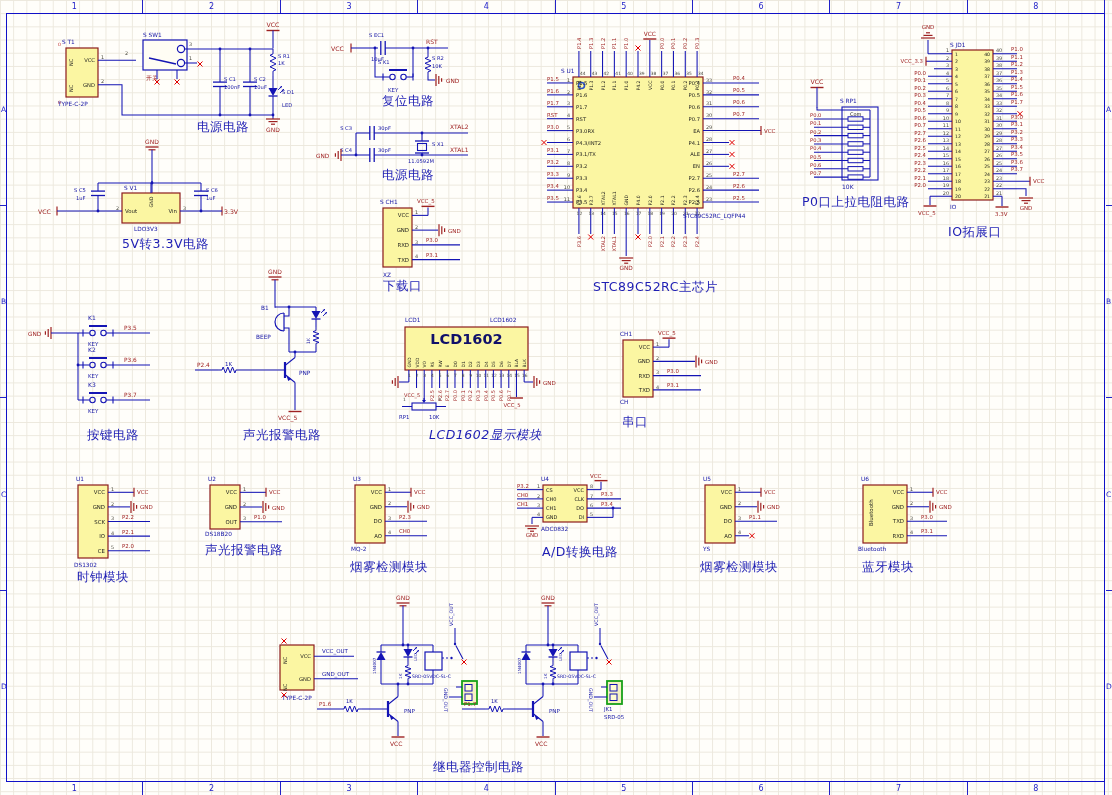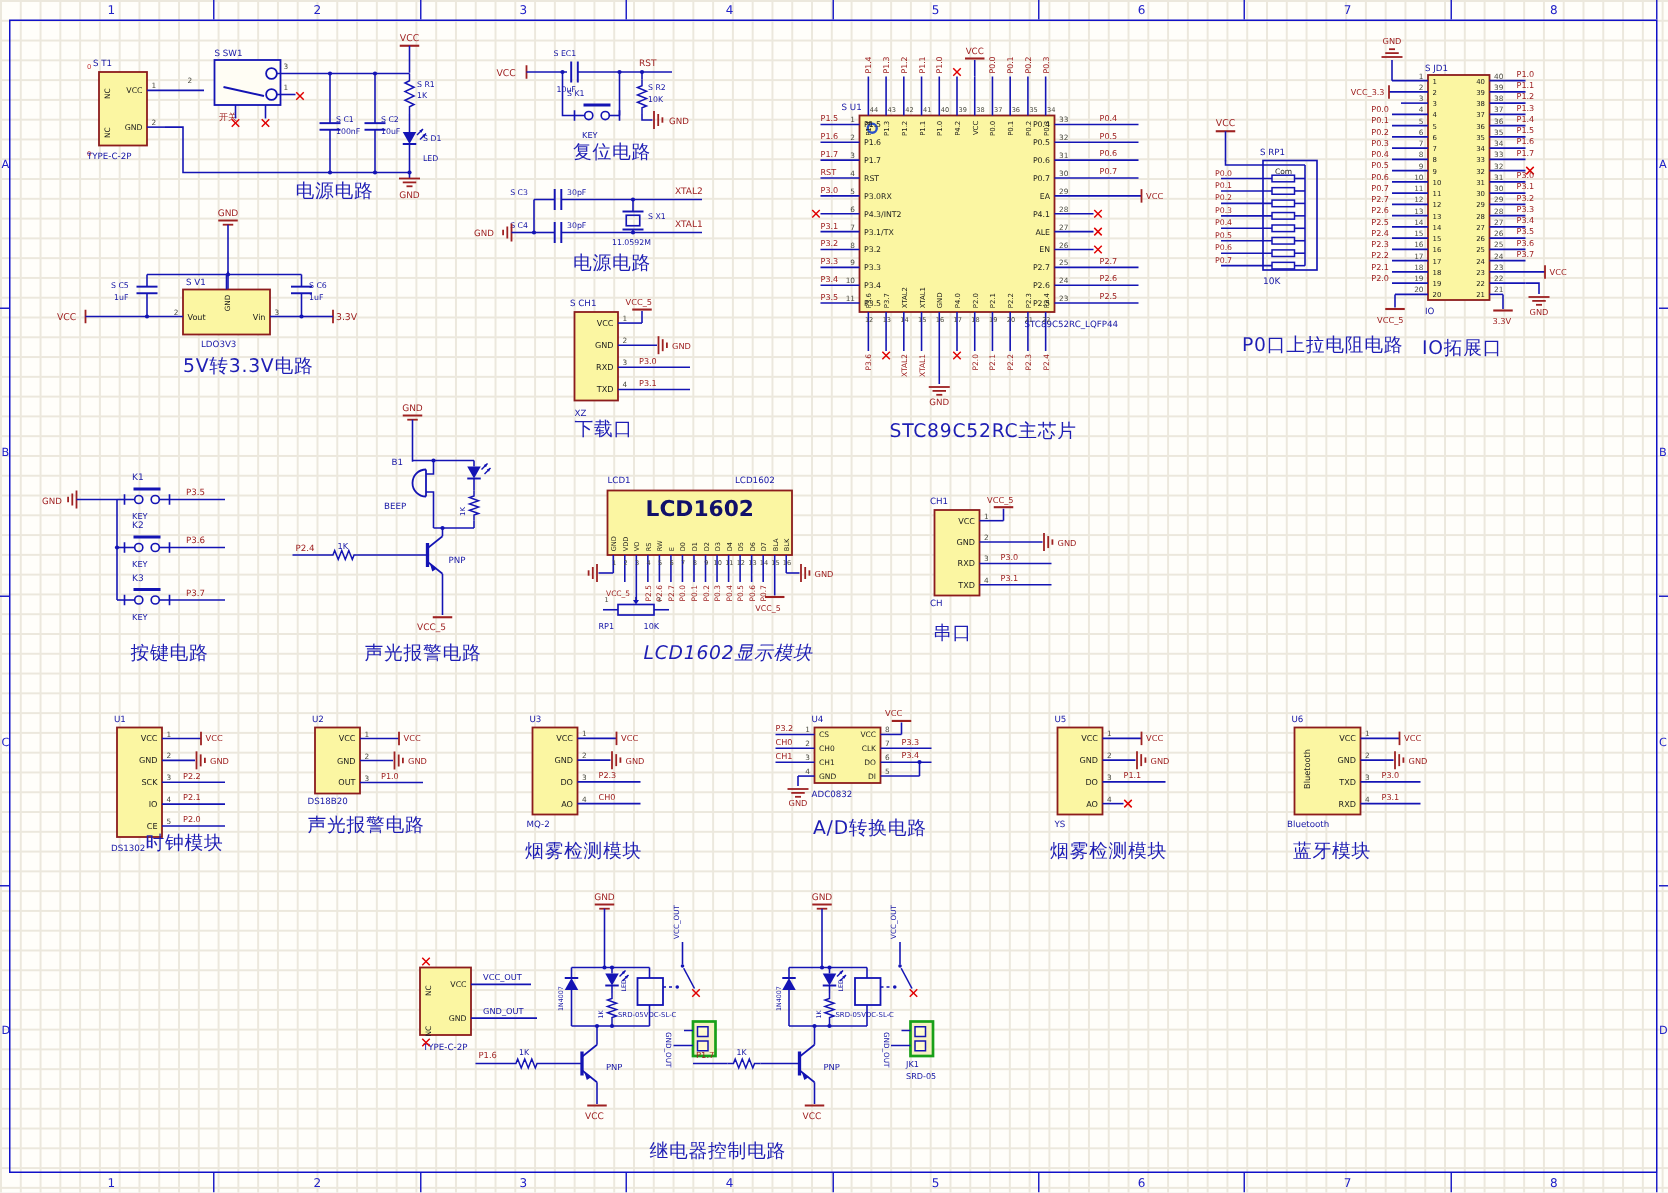--- a/index.html
+++ b/index.html
@@ -1147,26 +1147,26 @@
   <div class="rtick" style="left:1106px;top:205px"></div>
   <div class="rtick" style="left:1106px;top:397px"></div>
   <div class="rtick" style="left:1106px;top:590px"></div>
 
   <span class="mtitle" style="left: 153px; top: 119px; margin-left: 44px;">电源电路</span>
   <span class="mtitle" style="left: 122px; top: 236px;">5V转3.3V电路</span>
   <span class="mtitle" style="left: 382px; top: 93px;">复位电路</span>
   <span class="mtitle" style="left: 382px; top: 167px;">电源电路</span>
   <span class="mtitle" style="left: 383px; top: 278px;">下载口</span>
   <span class="mtitle" style="left: 593px; top: 279px;">STC89C52RC主芯片</span>
-  <span class="mtitle" style="left: 828px; top: 194px; margin-top: 28px;">P0口上拉电阻电路</span>
+  <span class="mtitle" style="left: 802px; top: 194px;">P0口上拉电阻电路</span>
   <span class="mtitle" style="left: 948px; top: 224px;">IO拓展口</span>
   <span class="mtitle" style="left: 87px; top: 427px;">按键电路</span>
   <span class="mtitle" style="left: 243px; top: 427px;">声光报警电路</span>
   <span class="mtitle" style="left: 429px; top: 427px; font-style: italic;">LCD1602显示模块</span>
   <span class="mtitle" style="left: 622px; top: 414px; text-align: right;">串口</span>
-  <span class="mtitle" style="left: 77px; top: 554px; margin-left: 20px;">时钟模块</span>
+  <span class="mtitle" style="left: 77px; top: 569px;">时钟模块</span>
   <span class="mtitle" style="left: 205px; top: 542px;">声光报警电路</span>
   <span class="mtitle" style="left: 350px; top: 559px;">烟雾检测模块</span>
   <span class="mtitle" style="left: 542px; top: 544px;">A/D转换电路</span>
   <span class="mtitle" style="left: 700px; top: 559px;">烟雾检测模块</span>
   <span class="mtitle" style="left: 862px; top: 559px;">蓝牙模块</span>
   <span class="mtitle" style="left: 433px; top: 759px;">继电器控制电路</span>
 </div>
 
 </body></html>

